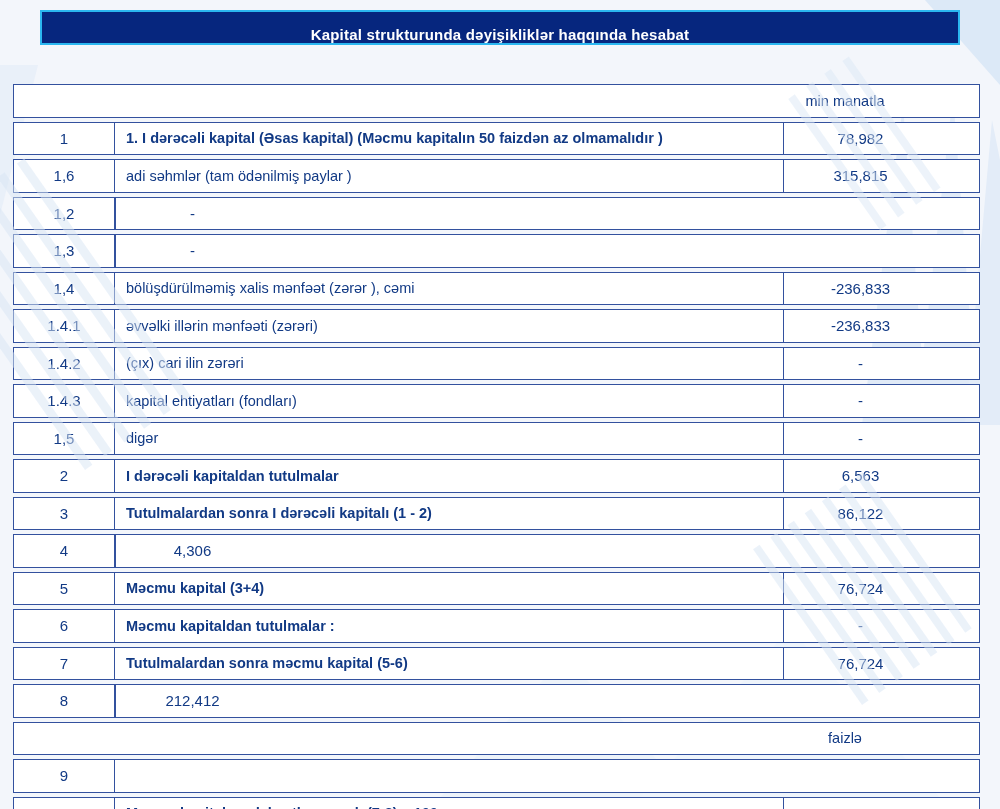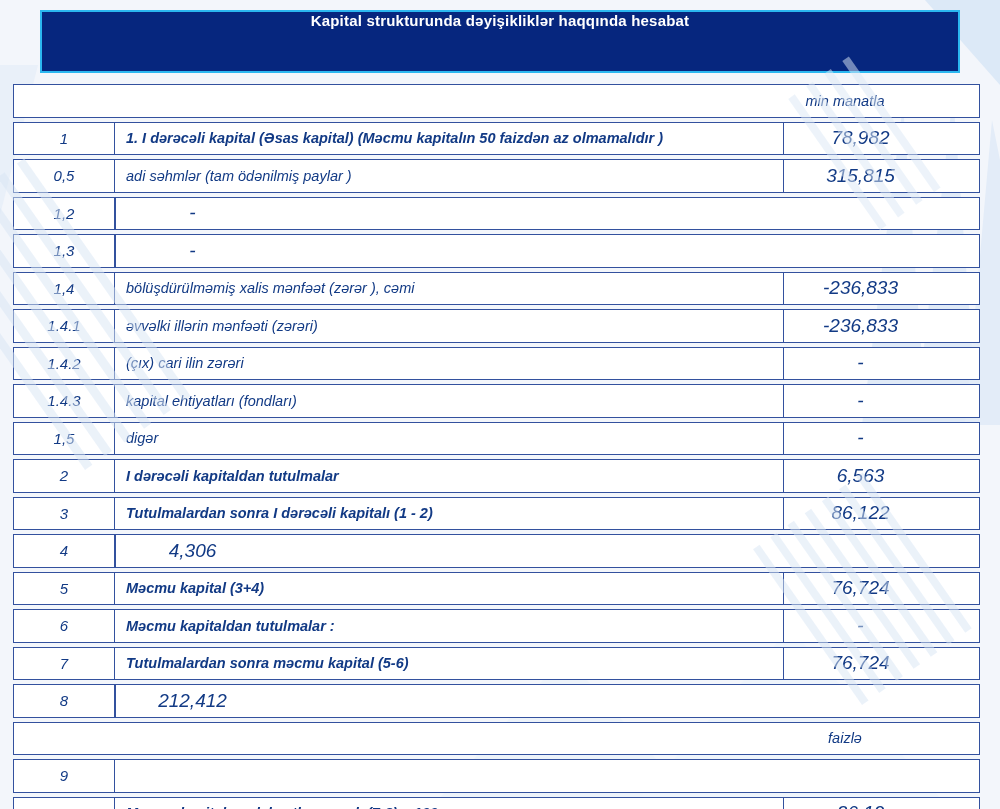--- a/index.html
+++ b/index.html
@@ -18,49 +18,49 @@
     overflow:hidden;
     color:var(--text);
   }
   .bg-layer,.overlay-layer{
     position:absolute;left:0;top:0;width:1000px;height:809px;
     pointer-events:none;
   }
   .bg-layer{z-index:0;}
   .overlay-layer{z-index:5;opacity:.5;}
   .title-bar{
-    position:absolute;left:40px;top:10px;width:920px;height:63px;
+    position:absolute;left:40px;top:10px;width:920px;height:35px;
     background:var(--title-bg);
     border:2px solid var(--title-border);
-    display:flex;align-items:flex-start;justify-content:center;
+    display:flex;align-items:flex-end;justify-content:center;
     z-index:2;
   }
   .title-bar span{
     color:#ffffff;font-size:15px;font-weight:700;letter-spacing:.2px;
   }
   .report-table{
     position:absolute;left:13px;top:84px;width:967px;z-index:1;
   }
   .row{
     display:flex;align-items:stretch;
     height:33.5px;margin-bottom:4px;
     background:#ffffff;
     border:1.5px solid var(--border);
   }
-  .cell{display:flex;align-items:center;font-size:14.5px;color:var(--text);font-style:italic;}
+  .cell{display:flex;align-items:center;font-size:14.5px;color:var(--text);}
   .cell.num{
     width:101px;justify-content:center;text-align:center;
     border-right:1.5px solid var(--border);
     font-size:15px;
   }
   .cell.desc{flex:1;padding-left:11px;padding-right:8px;}
   .cell.val{
     width:196px;justify-content:center;
     border-left:1.5px solid var(--border);
-    padding-right:78px;font-size:19px;padding-left:36px;
+    padding-right:78px;font-size:15px;padding-left:36px;
   }
   .row.em .cell.desc{font-weight:700;}
   .row.header .cell.unit{
     margin-left:auto;width:196px;justify-content:center;
     padding-right:72px;font-size:14.5px;
   }
 </style>
 </head>
 <body>
 
@@ -81,21 +81,21 @@
 <div class="report-table" id="report-table">
     <div class="row header">
     <div class="cell unit">min manatla</div>
   </div>
     <div class="row em">
     <div class="cell num">1</div>
     <div class="cell desc">1. I dərəcəli kapital (Əsas kapital) (Məcmu kapitalın 50 faizdən  az olmamalıdır )</div>
     <div class="cell val">78,982</div>
   </div>
     <div class="row">
-    <div class="cell num">0,5</div>
+    <div class="cell num">1,6</div>
     <div class="cell desc">adi səhmlər (tam ödənilmiş paylar )</div>
     <div class="cell val">315,815</div>
   </div>
     <div class="row">
     <div class="cell num">1,2</div>
     <div class="cell val">-</div>
   </div>
     <div class="row">
     <div class="cell num">1,3</div>
     <div class="cell val">-</div>

